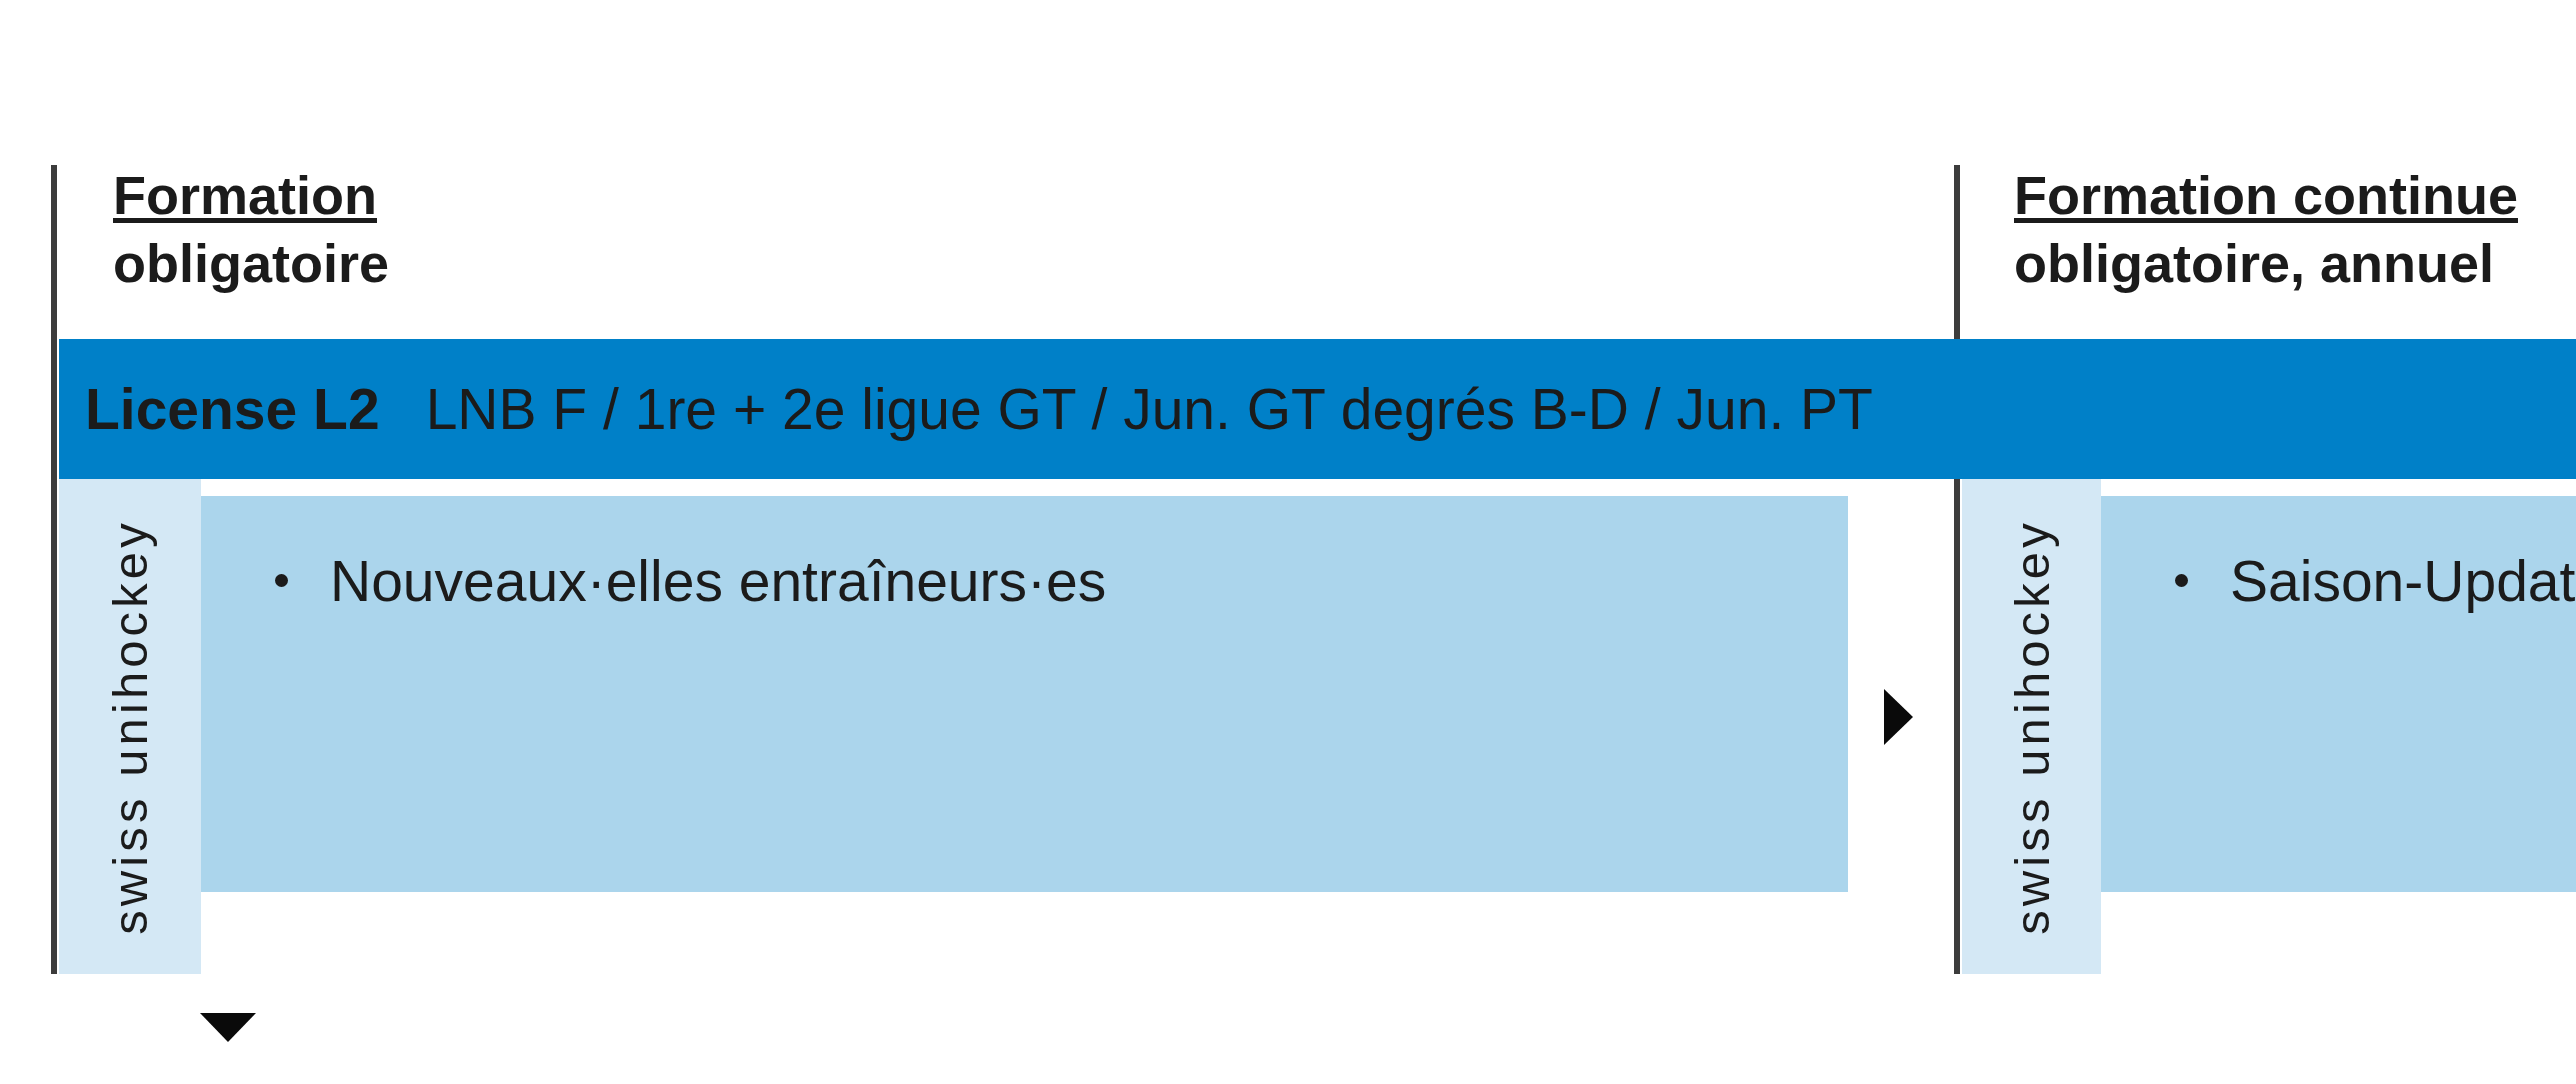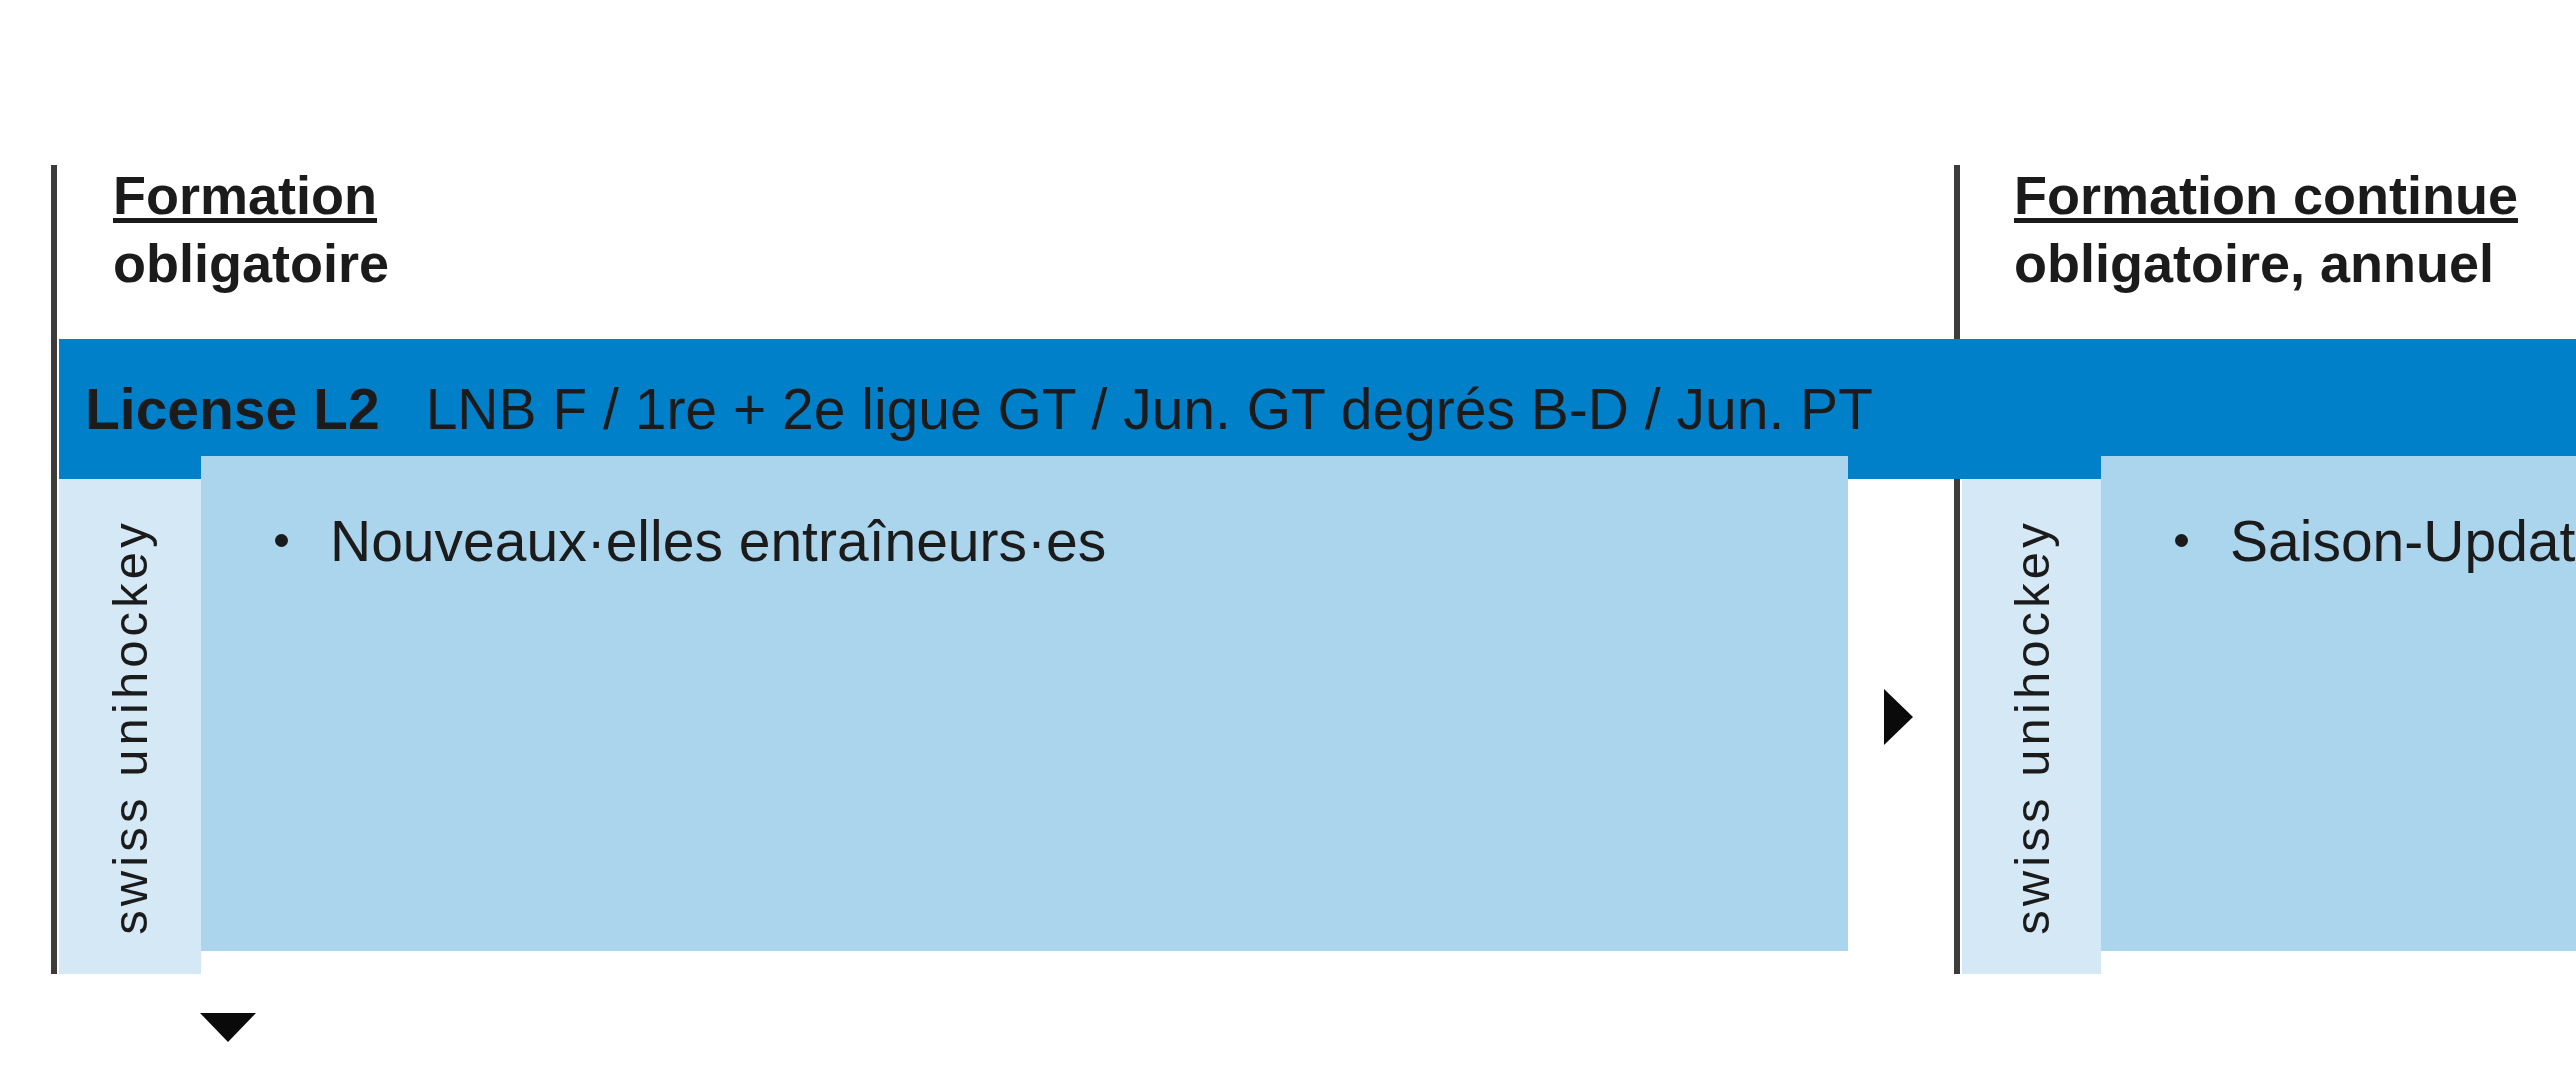--- a/index.html
+++ b/index.html
@@ -50,21 +50,21 @@
     position:absolute;left:26px;top:0;height:140px;line-height:140px;
     font-size:57px;white-space:nowrap;color:var(--text-black);
   }
   .license-label{font-weight:bold;margin-top:13px;}
   .license-desc{margin-left:46px;font-weight:normal;margin-top:23px;}
 
   
   .strip{position:absolute;top:479px;height:495px;background:var(--strip-blue);}
   .strip-1{left:59px;width:142px;}
   .strip-2{left:1962px;width:139px;}
-  .main{position:absolute;top:456px;height:495px;background:var(--box-blue);padding-left:8px;}
+  .main{position:absolute;top:496px;height:396px;background:var(--box-blue);padding-left:8px;}
   .main-1{left:201px;width:1647px;}
   .main-2{left:2101px;width:564px;}
 
   
   .cell-text{
     position:absolute;left:129px;top:49px;
     font-size:57px;line-height:72px;color:var(--text-black);
   }
   .bullet-dot{
     position:absolute;left:74px;top:78px;width:13.4px;height:13.4px;

